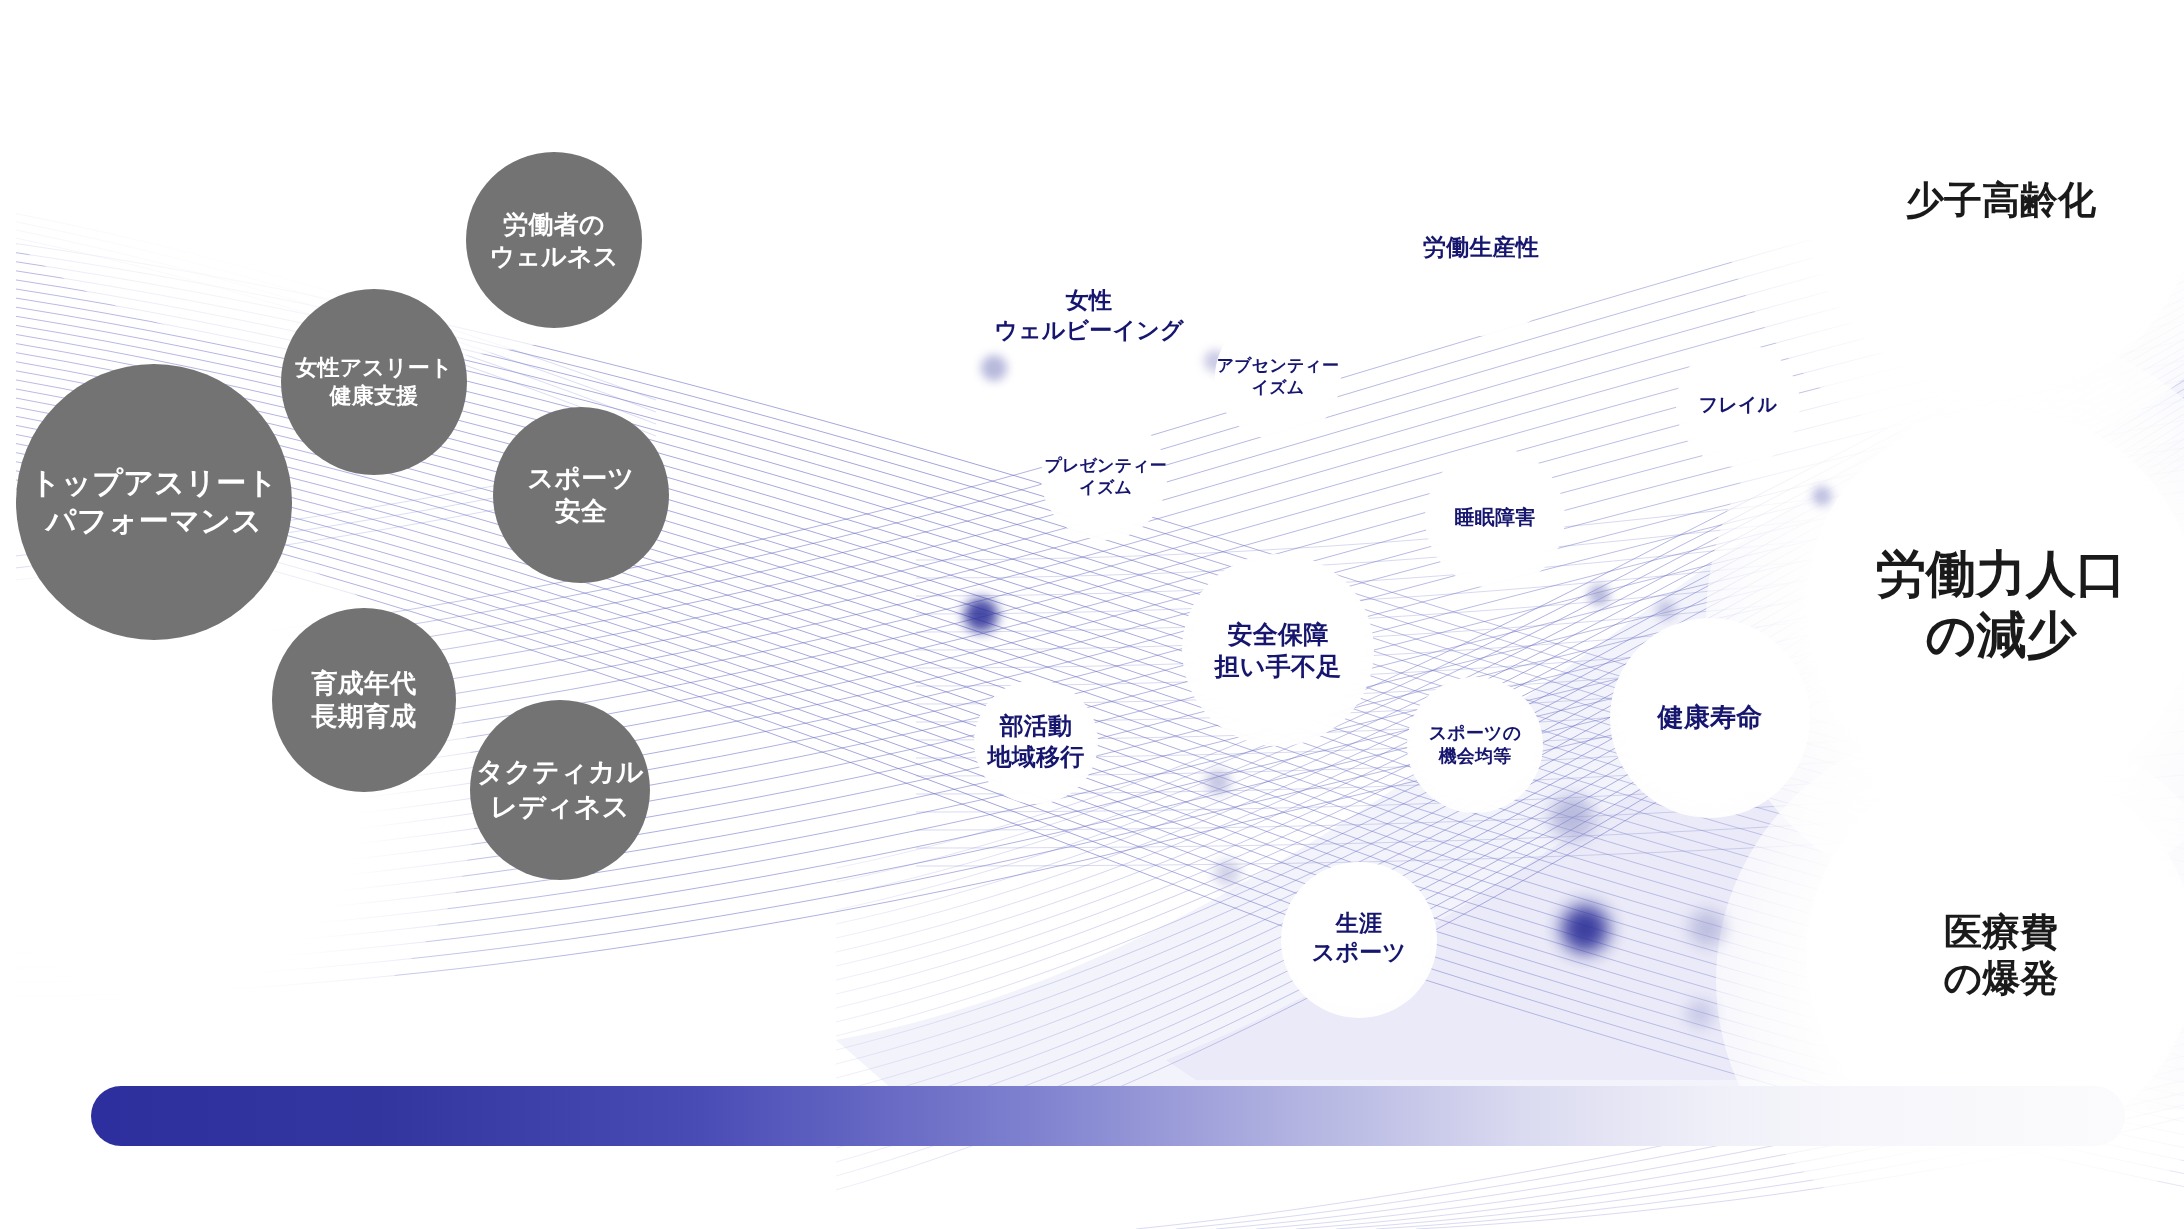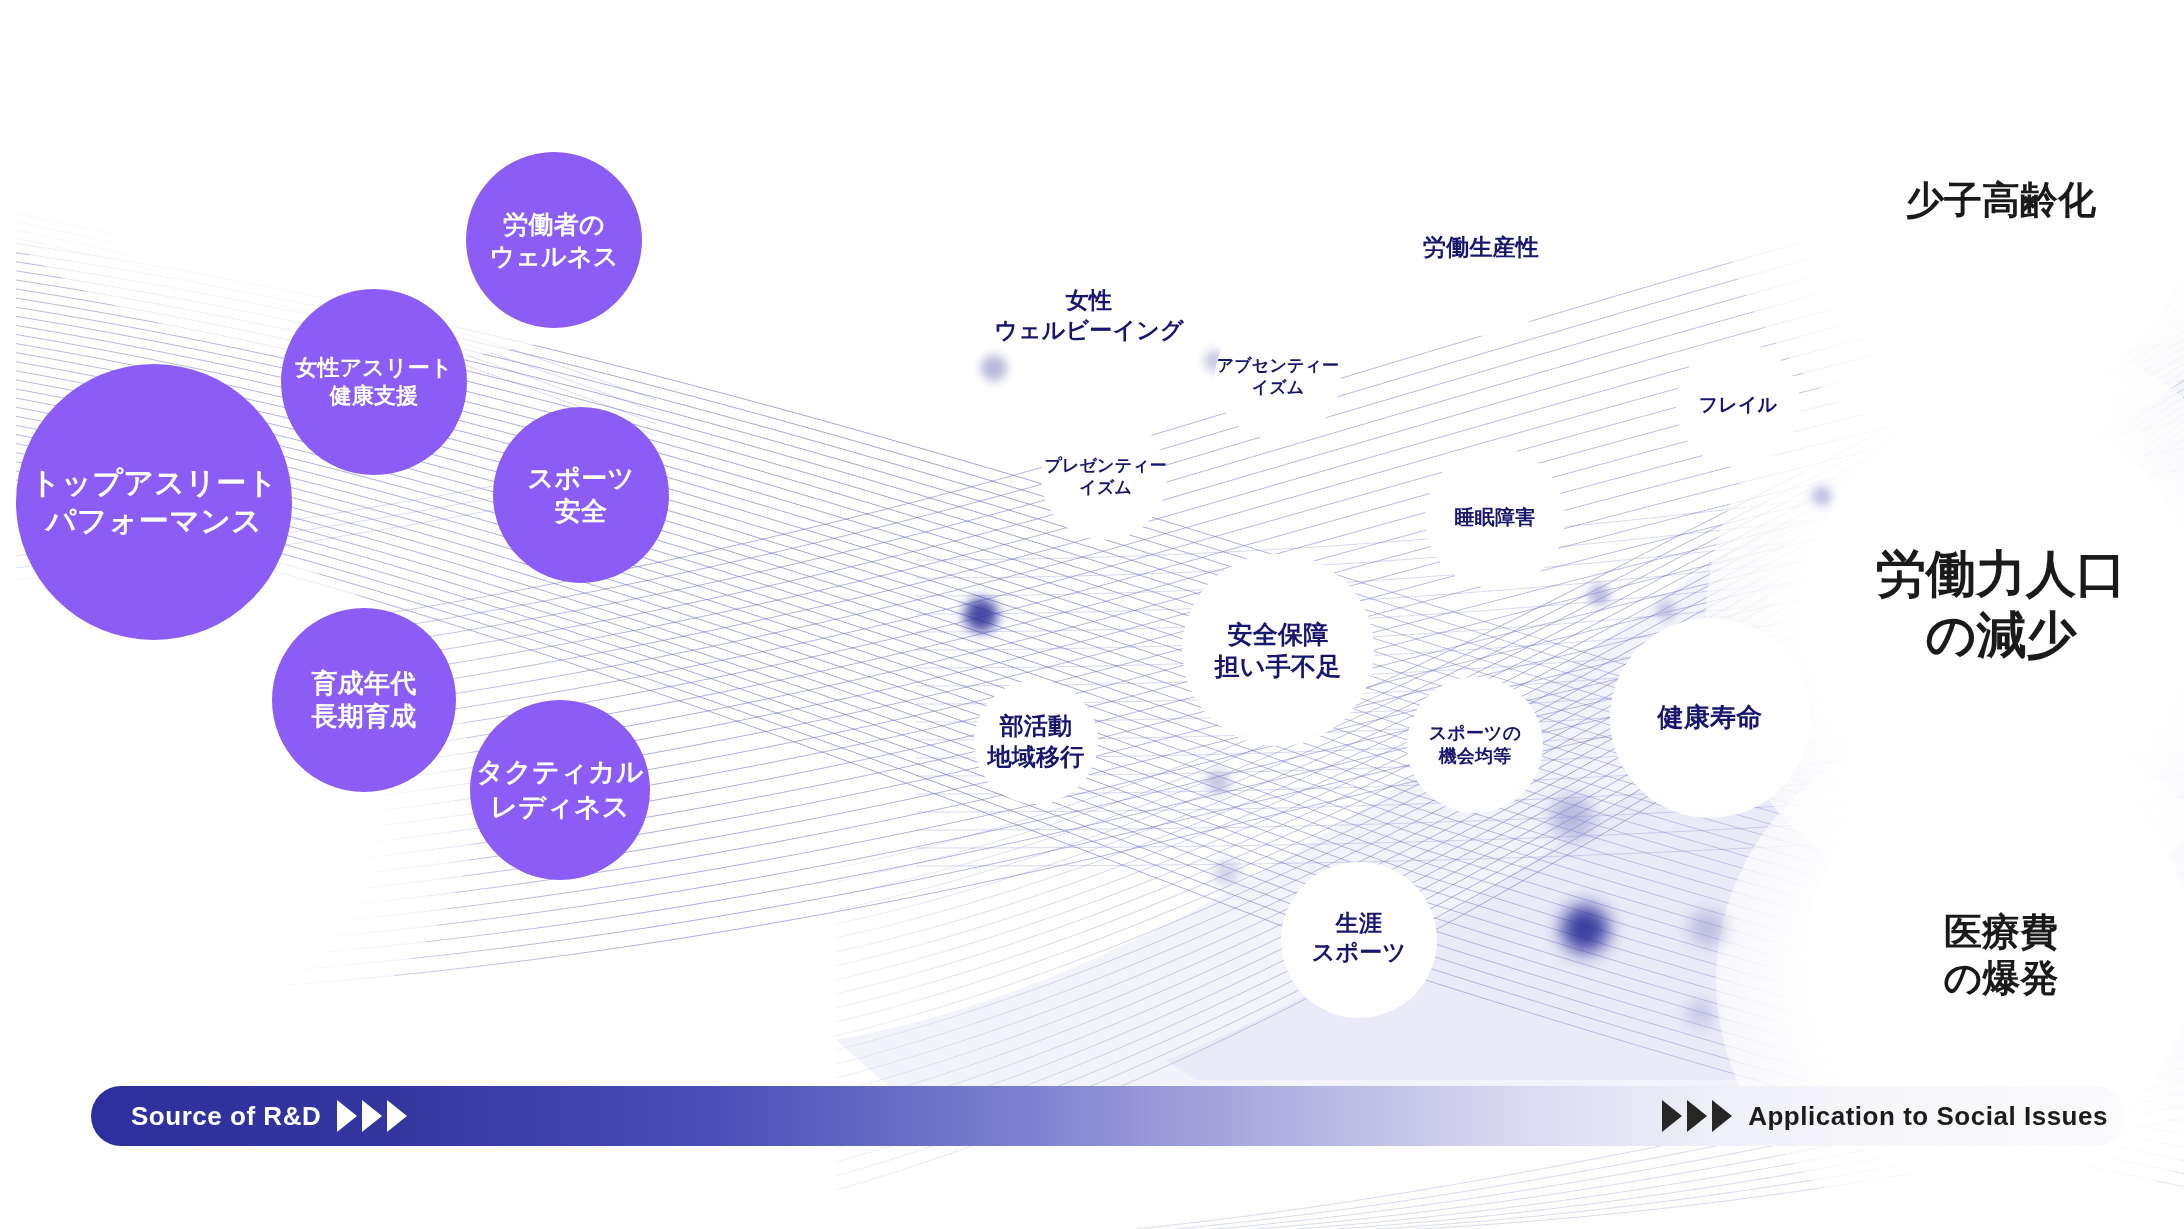--- a/index.html
+++ b/index.html
@@ -21,21 +21,21 @@
   .node{
     position:absolute;border-radius:50%;
     display:flex;align-items:center;justify-content:center;
     text-align:center;line-height:1.28;
     font-weight:700;letter-spacing:.01em;
     box-sizing:border-box;
   }
   .node .lbl{display:block;white-space:pre-line;}
 
   .node.dark{
-    background:#8b5cf6;color:#ffffff;
+    background:#737373;color:#ffffff;
   }
   .node.light{
     color:#16166e;
     background:radial-gradient(circle at 50% 46%,
        #ffffff 0%, #ffffff 58%, rgba(255,255,255,.96) 72%,
        rgba(255,255,255,.72) 84%, rgba(255,255,255,0) 100%);
   }
 
   
   .issue{
@@ -356,32 +356,16 @@
       </div>
       <div class="node light" style="left: 1265px; top: 862px; width: 156px; height: 156px; font-size: 23px; font-family: Liberation Mono, monospace;">
         <span class="lbl">生涯
 スポーツ</span>
       </div>
     </div>
 
   <div id="footer">
     <div class="bar"></div>
 
-    <div class="bar-left">
-      <span>Source of R&amp;D</span>
-      <span class="tri-grp">
-        <i class="tri w"></i>
-          <i class="tri w"></i>
-          <i class="tri w"></i>
-      </span>
-    </div>
-
-    <div class="bar-right">
-      <span class="tri-grp">
-        <i class="tri k"></i>
-          <i class="tri k"></i>
-          <i class="tri k"></i>
-      </span>
-      <span>Application to Social Issues</span>
-    </div>
+
   </div>
 
 </div>
 
 </body></html>

